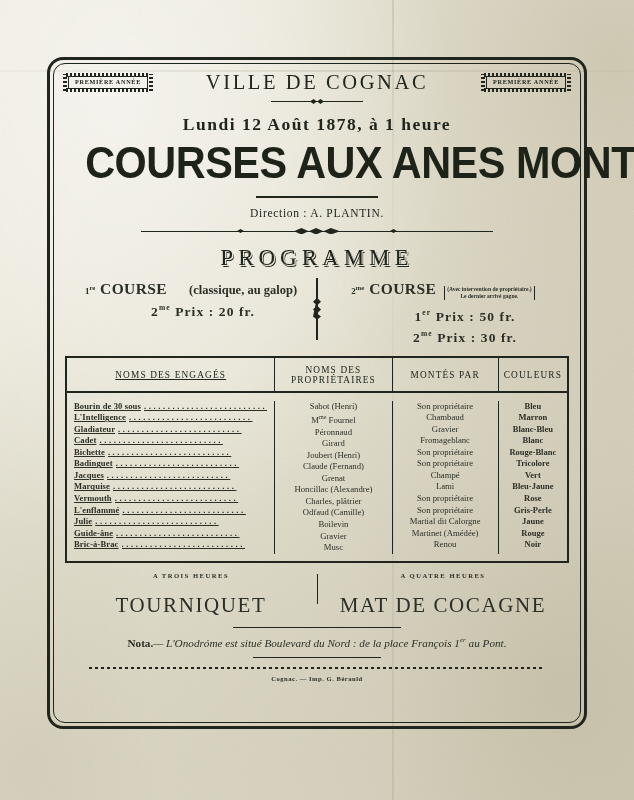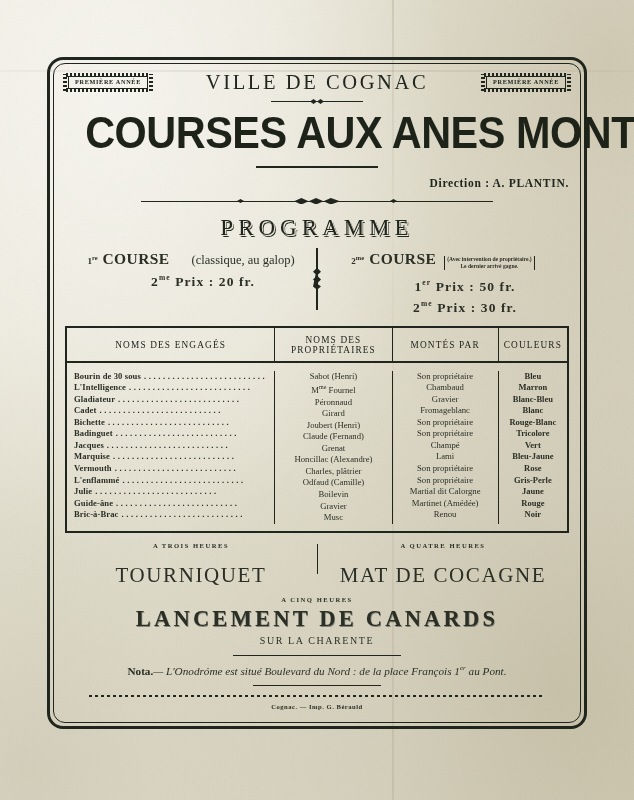--- a/index.html
+++ b/index.html
@@ -92,21 +92,21 @@
     letter-spacing:-0.5px;
     transform:scaleX(.92);
     margin-top:6px;
     color:#1e2319;
     white-space:nowrap;
   }
 
   .rule-short{width:122px;height:1.6px;background:#20251d;margin:11px auto 0;}
 
   .direction{
-    text-align:right;font-weight:bold;font-size:11.5px;
+    text-align:center;font-weight:normal;font-size:11.5px;
     letter-spacing:.7px;margin-top:9px;color:#20251d;
   }
 
   
   .orn-long{position:relative;width:352px;height:9px;margin:8px auto 0;}
   .orn-long .bar{position:absolute;top:4px;left:0;right:0;height:1.1px;background:#20251d;}
   .orn-long .dia{position:absolute;top:1.2px;left:50%;margin-left:-23px;width:46px;height:6.5px;background:#20251d;
     clip-path:polygon(0 50%,16% 0,32% 50%,48% 0,64% 50%,80% 0,100% 50%,80% 100%,64% 50%,48% 100%,32% 50%,16% 100%);}
   .orn-long .d2{position:absolute;top:2.4px;width:7px;height:4px;background:#20251d;
     clip-path:polygon(0 50%,50% 0,100% 50%,50% 100%);}
@@ -120,21 +120,21 @@
     text-shadow:1.1px 1.1px 0 #e9e6d7, 1.7px 1.7px 0 #20251d;
   }
 
   
   .courses{display:flex;margin-top:9px;position:relative;}
   .course{flex:1;}
   .course-hd{display:flex;align-items:baseline;justify-content:center;white-space:nowrap;}
   .ord{font-size:9px;font-weight:bold;}
   .ord sup{font-size:6.5px;}
   .coursew{font-size:15.5px;font-weight:bold;letter-spacing:.4px;margin:0 5px;}
-  .classique{font-size:12.5px;font-weight:normal;padding-left:17px;}
+  .classique{font-size:12.5px;font-weight:bold;padding-left:17px;}
   .note2{
     display:inline-block;font-size:5.6px;line-height:1.25;text-align:center;
     border-left:1px solid #20251d;border-right:1px solid #20251d;
     padding:0 2px;margin-left:3px;font-weight:bold;position:relative;top:-3px;
   }
   .prix{text-align:center;font-weight:bold;font-size:13.5px;letter-spacing:1.1px;margin-top:5px;}
   .prix sup{font-size:7.5px;}
   .c1 .prix{padding-left:24px;}
   .c2 .prix{padding-left:44px;}
 
@@ -151,21 +151,21 @@
     position:relative;
   }
   table{width:100%;border-collapse:collapse;}
   th{
     font-weight:normal;font-size:9.3px;letter-spacing:1.15px;
     padding:7px 2px 6px;text-align:center;color:#20251d;
     border-bottom:2px solid #20251d;
   }
   th.sep,td.sep{border-left:1.6px solid #20251d;}
   td{padding:0 7px;vertical-align:top;}
-  .col-ent{width:31%;}
+  .col-ent{width:31%;text-decoration:underline;}
   .col-prop{width:28.5%;}
   .col-mont{width:25.5%;}
   .col-coul{width:15%;}
   .pad-top{height:8px;}
   .ent-row{
     display:flex;align-items:baseline;
     font-weight:bold;font-size:8.6px;line-height:11.55px;
     white-space:nowrap;letter-spacing:.1px;
   }
   .ent-row .nm{flex:0 0 auto;}
@@ -249,20 +249,21 @@
     <div class="anneewrap">
       <div class="annee">PREMIÈRE ANNÉE</div>
     </div>
   </div>
 
   <div class="orn-sm">
     <div class="bar"></div>
       <div class="dia"></div>
   </div>
 
+  <div class="date">Lundi 12 Août 1878, à 1 heure</div>
 
   <div class="bigtitle">COURSES AUX ANES MONTÉS</div>
 
   <div class="rule-short"></div>
 
   <div class="direction">Direction : A. PLANTIN.</div>
 
   <div class="orn-long">
     <div class="bar"></div>
       <div class="d2 l"></div>
@@ -437,25 +438,20 @@
     <div class="ev">
       <div class="hr">A TROIS HEURES</div>
       <div class="nm">TOURNIQUET</div>
     </div>
     <div class="ev">
       <div class="hr">A QUATRE HEURES</div>
       <div class="nm">MAT DE COCAGNE</div>
     </div>
   </div>
 
-  <div class="five">
-    <div class="hr">A CINQ HEURES</div>
-    <div class="nm">LANCEMENT DE CANARDS</div>
-    <div class="sub">SUR LA CHARENTE</div>
-  </div>
 
   <div class="rule-mid"></div>
 
   <div class="nota">
     <b>Nota.</b><span>— </span><span>L'Onodróme est situé Boulevard du Nord : de la place François 1</span><sup>er</sup><span> au Pont.</span>
   </div>
 
   <div class="rule-mid2"></div>
 
 

